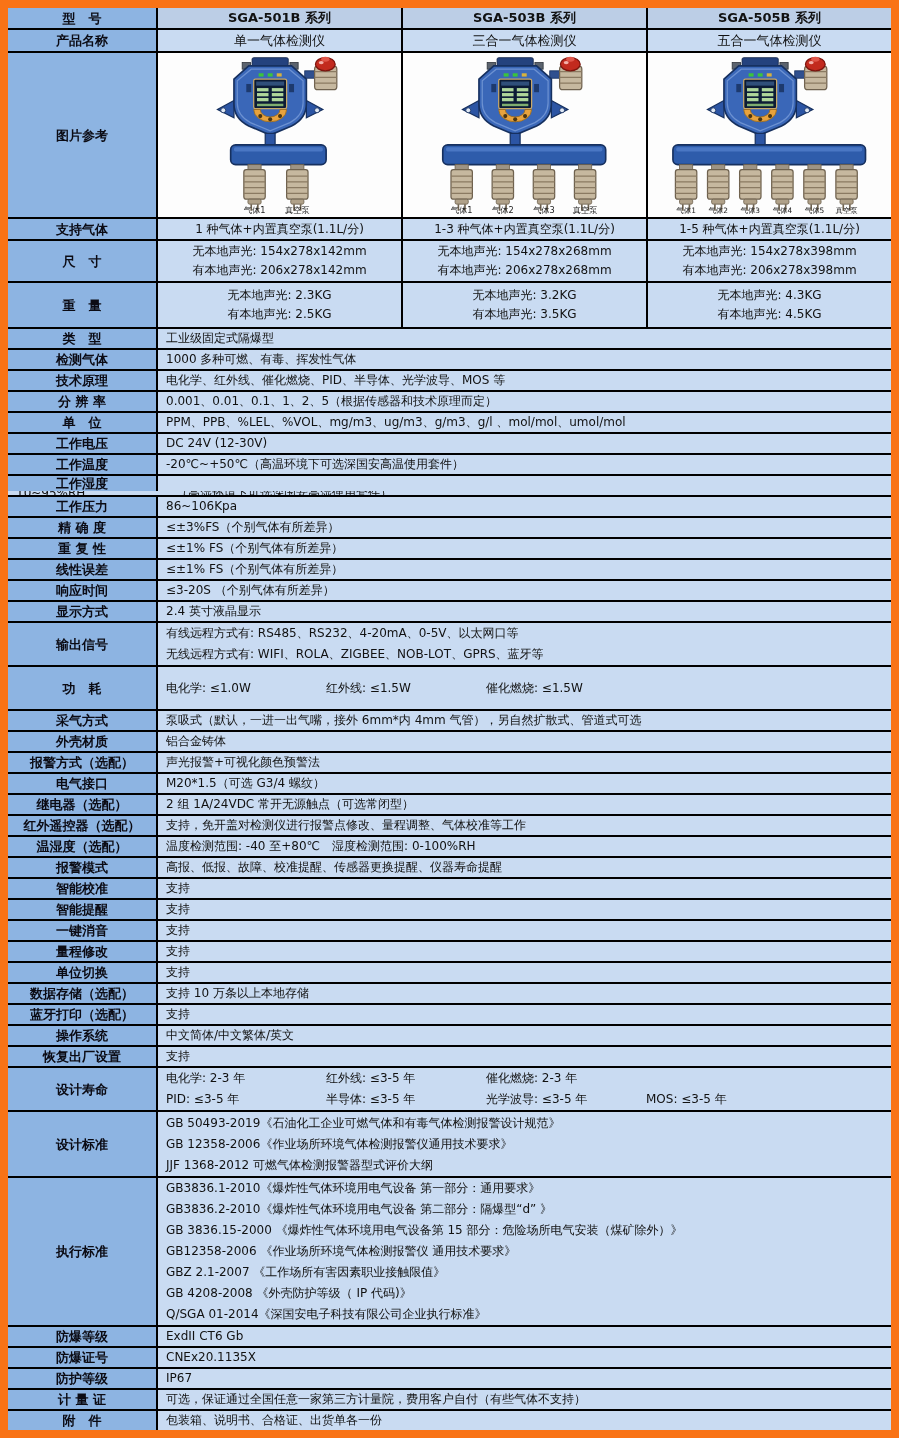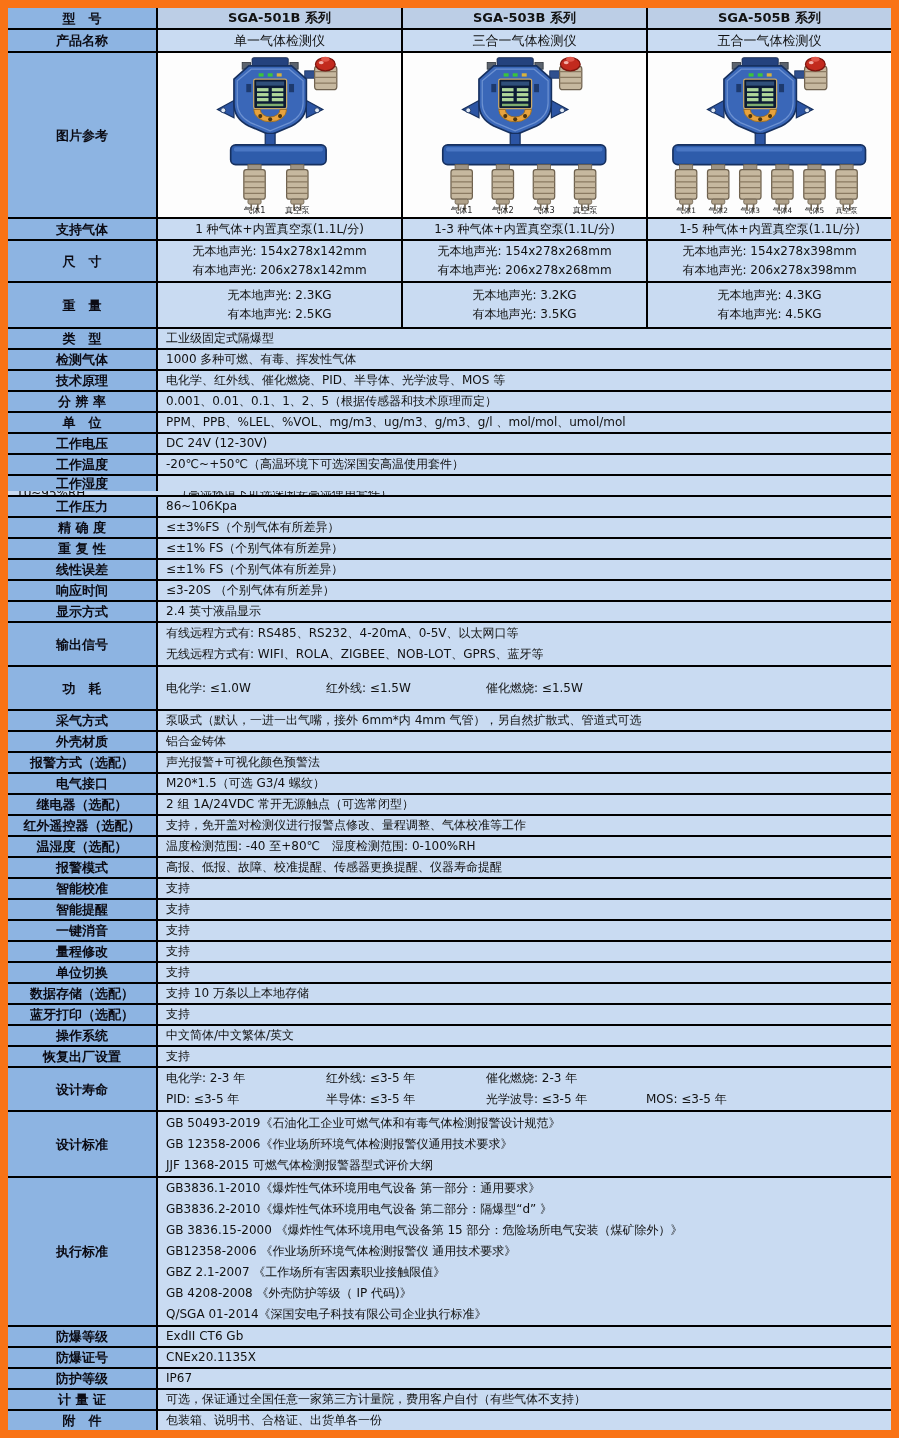--- a/index.html
+++ b/index.html
@@ -394,21 +394,21 @@
       <div class="cell valwide">
         <div class="vline"><span class="seg">电化学: 2-3 年</span><span class="seg">红外线: ≤3-5 年</span><span class="seg">催化燃烧: 2-3 年</span></div>
         <div class="vline"><span class="seg">PID: ≤3-5 年</span><span class="seg">半导体: ≤3-5 年</span><span class="seg">光学波导: ≤3-5 年</span><span class="seg">MOS: ≤3-5 年</span></div>
       </div>
     </div>
     <div class="row" style="height: 64px;">
       <div class="cell label">设计标准</div>
       <div class="cell valwide">
         <div class="vline">GB 50493-2019《石油化工企业可燃气体和有毒气体检测报警设计规范》</div>
         <div class="vline">GB 12358-2006《作业场所环境气体检测报警仪通用技术要求》</div>
-        <div class="vline">JJF 1368-2015 可燃气体检测报警器型式评价大纲</div>
+        <div class="vline">JJF 1368-2012 可燃气体检测报警器型式评价大纲</div>
       </div>
     </div>
     <div class="row" style="height: 147px;">
       <div class="cell label">执行标准</div>
       <div class="cell valwide">
         <div class="vline">GB3836.1-2010《爆炸性气体环境用电气设备 第一部分：通用要求》</div>
         <div class="vline">GB3836.2-2010《爆炸性气体环境用电气设备 第二部分：隔爆型“d” 》</div>
         <div class="vline">GB 3836.15-2000 《爆炸性气体环境用电气设备第 15 部分：危险场所电气安装（煤矿除外）》</div>
         <div class="vline">GB12358-2006 《作业场所环境气体检测报警仪 通用技术要求》</div>
         <div class="vline">GBZ 2.1-2007 《工作场所有害因素职业接触限值》</div>

